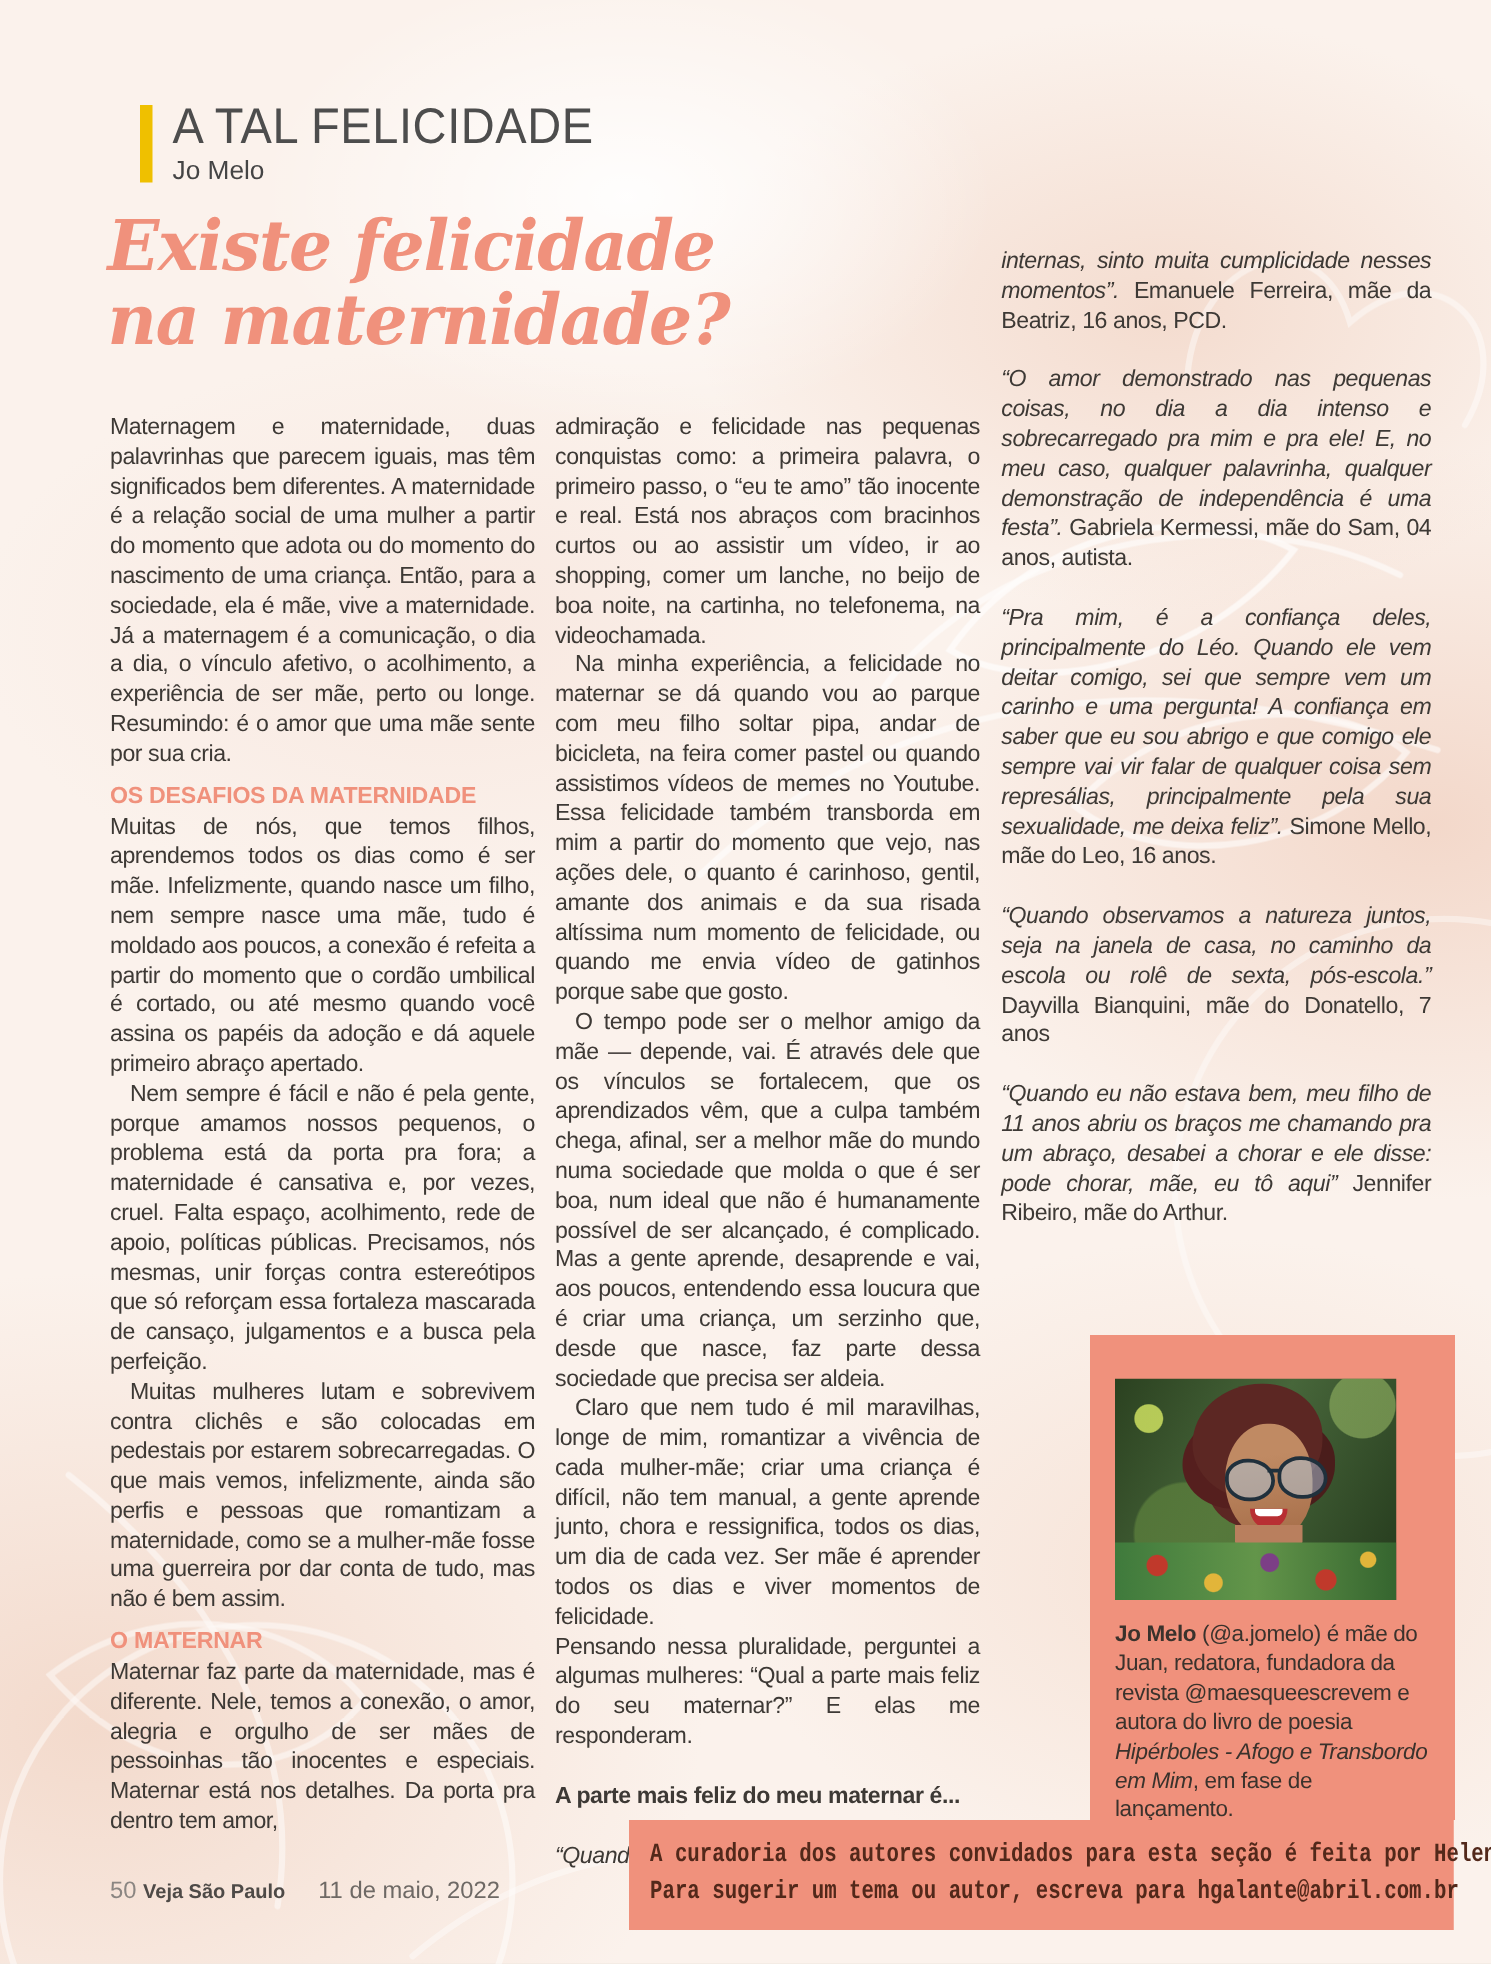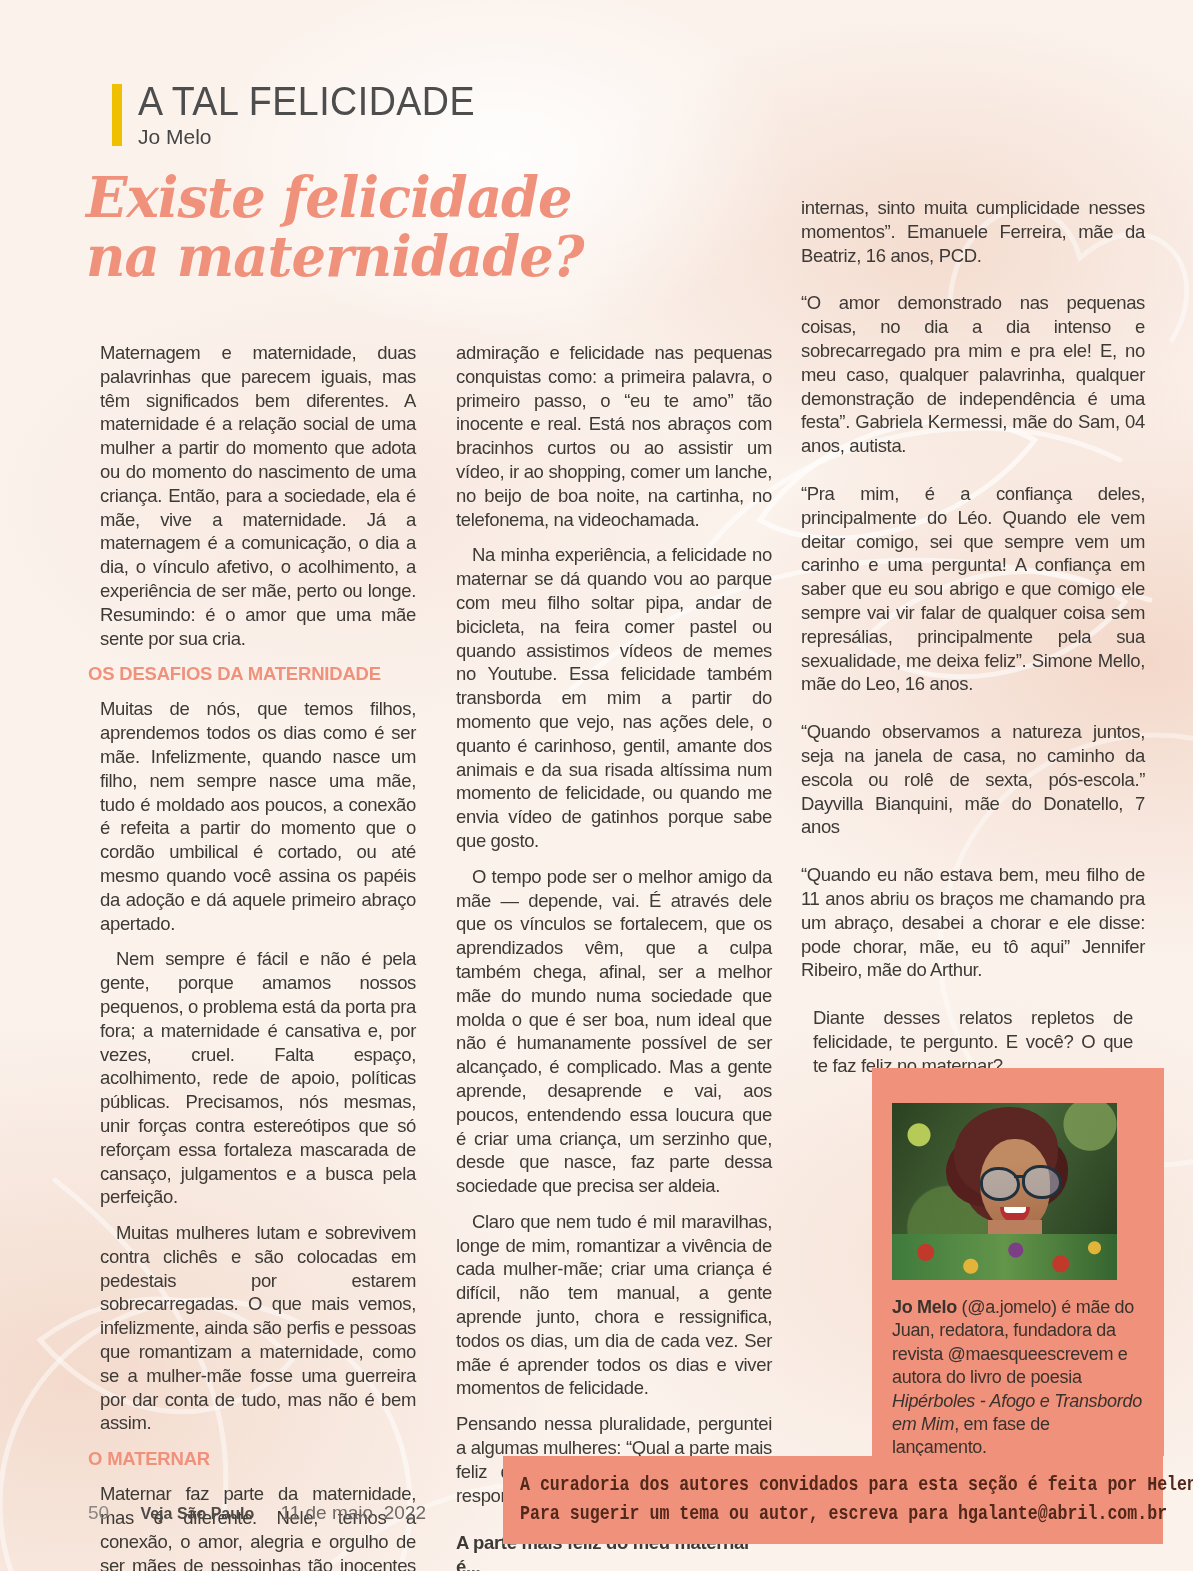--- a/index.html
+++ b/index.html
@@ -25,30 +25,30 @@
     position:absolute;left:86px;top:168px;margin:0;
     font-family:"DejaVu Serif","Liberation Serif",serif;font-style:italic;font-weight:bold;
     font-size:56px;line-height:1.06;color:#f0917c;letter-spacing:-1px;
     transform:scaleX(.97);transform-origin:left top;white-space:nowrap;
   }
   
   .col{position:absolute;width:340px;font-size:18.5px;line-height:23.8px;letter-spacing:-.35px;text-align:justify;}
   .col1{left:88px;top:329px;}
   .col2{left:444px;top:329px;}
   .col3{left:801px;top:196px;width:344px;}
-  .col p{margin:12px;}
+  .col p{margin:0;}
   .col p.ind{text-indent:16px;}
   .col h2{
     margin:9px 0 2px 0;font-size:18.5px;line-height:23px;color:#f0917c;
     letter-spacing:-.2px;text-align:left;
   }
   .lead{font-weight:bold;margin-top:24px !important;text-align:left;}
   .qstart{font-style:italic;margin-top:24px !important;}
   .relato{margin:0 0 24px 0 !important;}
-  .relato .q{}
+  .relato .q{font-style:italic;}
   .closing{margin-top:0 !important;}
   
   .bio-box{position:absolute;left:872px;top:1068px;width:292px;height:388px;background:#f0917c;}
   .photo{position:absolute;left:20px;top:35px;width:225px;height:177px;overflow:hidden;
     background:
       radial-gradient(circle at 12% 18%, rgba(205,224,96,.85) 0 11px, rgba(205,224,96,0) 12px),
       radial-gradient(circle at 88% 12%, rgba(136,168,92,.7) 0 26px, rgba(136,168,92,0) 27px),
       radial-gradient(circle at 25% 70%, rgba(90,125,60,.8) 0 40px, rgba(90,125,60,0) 42px),
       linear-gradient(118deg,#2b4120 0%, #47663a 45%, #24391c 100%);
   }
@@ -78,21 +78,21 @@
   .bio-text{position:absolute;left:20px;top:228px;width:252px;margin:0;
     font-size:18px;line-height:23.4px;letter-spacing:-.3px;color:#3a322c;text-align:left;}
   .bio-text .b{font-weight:bold;}
   .bio-text .i{font-style:italic;}
   
   .banner{position:absolute;left:503px;top:1456px;width:660px;height:88px;background:#f0917c;font-family:Liberation Mono, monospace;}
   .banner-inner{margin:15px 0 0 17px;font-weight:bold;font-size:21px;line-height:1.38;color:#52281a;
     transform:scaleX(.79);transform-origin:left top;white-space:nowrap;}
   
   .pfooter{position:absolute;left:88px;top:1502px;font-size:19px;color:#6e6965;}
-  .pfooter .num{color:#8b8682;margin-right:26px;}
+  .pfooter .num{color:#8b8682;}
   .pfooter .mag{font-weight:bold;color:#4e4a47;font-size:16px;margin-right:21px;}
 </style>
 </head>
 <body>
 
 <div class="page">
 
   <svg class="doodles" width="1193" height="1571" viewBox="0 0 1193 1571">
     <g fill="none" stroke="#ffffff" stroke-width="5" stroke-linecap="round" opacity="0.8">
       <path d="M700,560 C780,440 980,390 1120,460" opacity=".7"></path>
@@ -137,21 +137,20 @@
     <p class="lead">A parte mais feliz do meu maternar é...</p>
     <p class="qstart">“Quando brincamos com nossas piadas</p>
   </div>
 
   <div class="col col3">
     <p class="relato"><span class="q">internas, sinto muita cumplicidade nesses momentos”.</span><span> Emanuele Ferreira, mãe da Beatriz, 16 anos, PCD.</span></p>
     <p class="relato"><span class="q">“O amor demonstrado nas pequenas coisas, no dia a dia intenso e sobrecarregado pra mim e pra ele! E, no meu caso, qualquer palavrinha, qualquer demonstração de independência é uma festa”.</span><span> Gabriela Kermessi, mãe do Sam, 04 anos, autista.</span></p>
     <p class="relato"><span class="q">“Pra mim, é a confiança deles, principalmente do Léo. Quando ele vem deitar comigo, sei que sempre vem um carinho e uma pergunta! A confiança em saber que eu sou abrigo e que comigo ele sempre vai vir falar de qualquer coisa sem represálias, principalmente pela sua sexualidade, me deixa feliz”.</span><span> Simone Mello, mãe do Leo, 16 anos.</span></p>
     <p class="relato"><span class="q">“Quando observamos a natureza juntos, seja na janela de casa, no caminho da escola ou rolê de sexta, pós-escola.”</span><span> Dayvilla Bianquini, mãe do Donatello, 7 anos</span></p>
     <p class="relato"><span class="q">“Quando eu não estava bem, meu filho de 11 anos abriu os braços me chamando pra um abraço, desabei a chorar e ele disse: pode chorar, mãe, eu tô aqui”</span><span> Jennifer Ribeiro, mãe do Arthur.</span></p>
-    <p class="closing">Diante desses relatos repletos de felicidade, te pergunto. E você? O que te faz feliz no maternar?</p>
   </div>
 
   <aside class="bio-box">
     <div class="photo">
       <div class="hair"></div>
       <div class="face"></div>
       <div class="glasses">
         <div class="lens l"></div>
         <div class="lens r"></div>
         <div class="bridge"></div>

